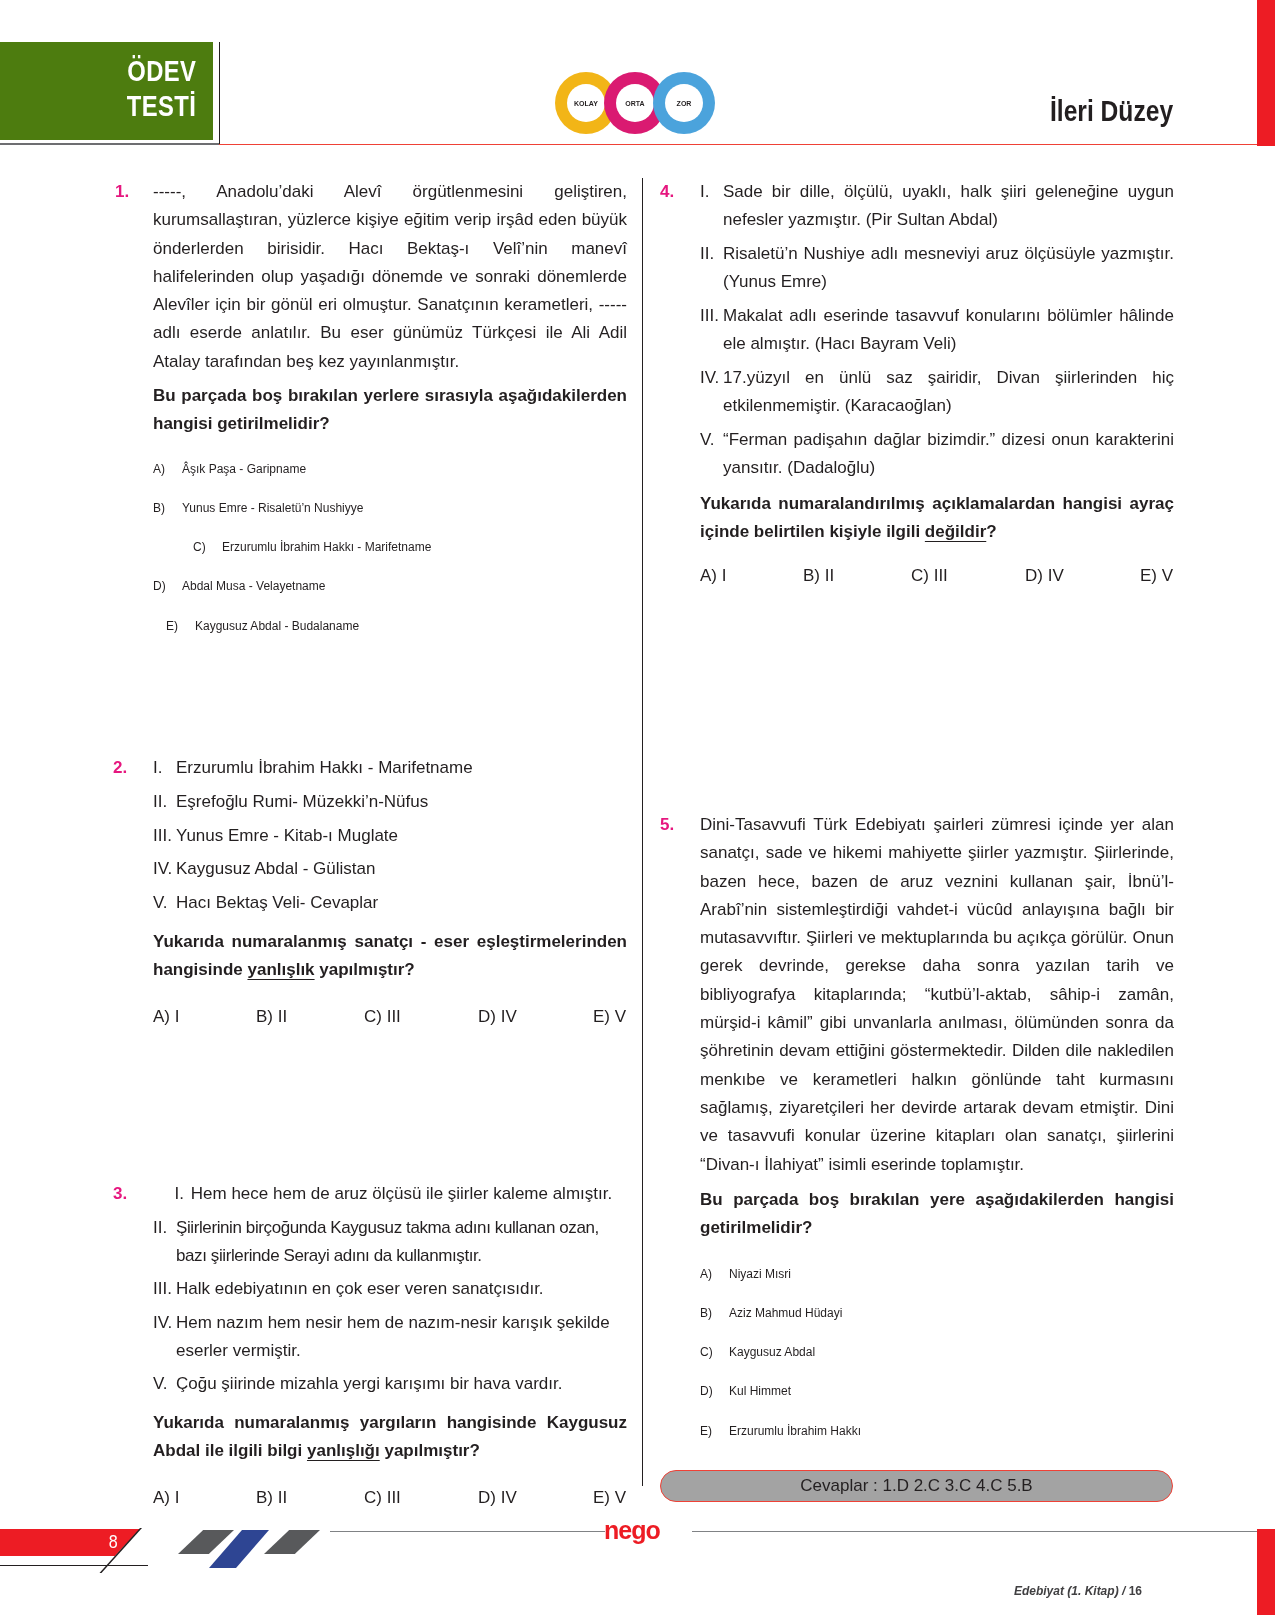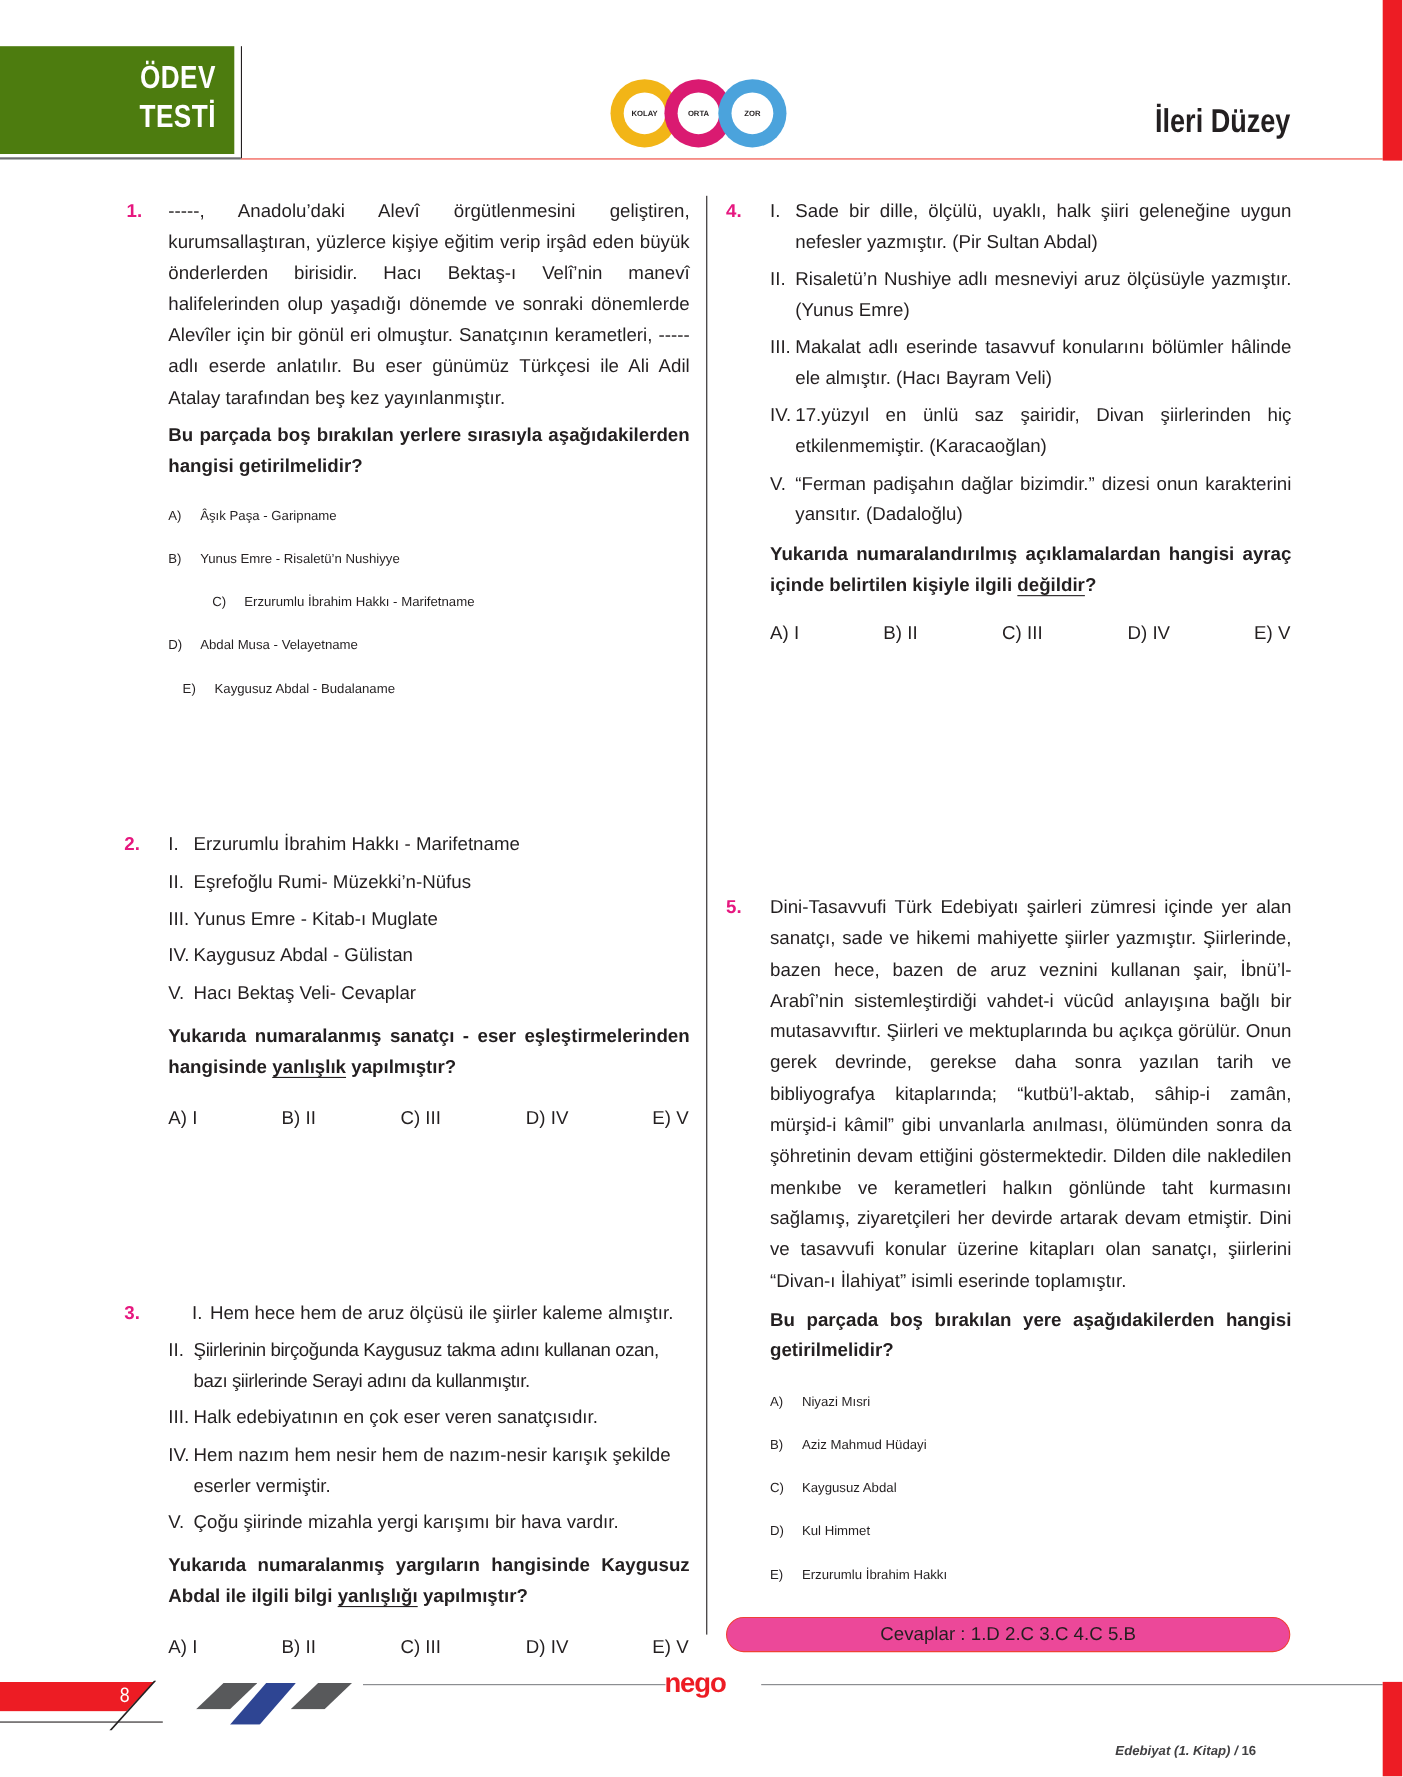--- a/index.html
+++ b/index.html
@@ -32,21 +32,21 @@
 
   .item { position: absolute; font-size: 17px; line-height: 28.3px; }
   .item .rn { display: inline-block; width: 23px; }
   .item .rest { display: block; padding-left: 23px; }
 
   .opt { position: absolute; font-size: 12px; line-height: 22px; }
   .opt .letter { display: inline-block; width: 29px; }
 
   .row-opt { position: absolute; font-size: 17px; line-height: 22px; }
 
-  .answers-box { left: 660px; top: 1470px; width: 513px; height: 32px; background: #ec4899; border: 1.5px solid #ef4136; border-radius: 16px; display: flex; align-items: center; justify-content: center; font-size: 17px; color: #231f20; }
+  .answers-box { left: 660px; top: 1470px; width: 513px; height: 32px; background: #a3a3a3; border: 1.5px solid #ef4136; border-radius: 16px; display: flex; align-items: center; justify-content: center; font-size: 17px; color: #231f20; }
 
   
   .footer-red { left: 0; top: 1529px; width: 140px; height: 27px; background: #ed1c24; clip-path: polygon(0 0, 100% 0, 82% 100%, 0 100%); }
   .page-num { left: 108px; top: 1531px; color: #fff; font-size: 19px; transform: scaleX(0.85); }
   .footer-underline { left: 0; top: 1565px; width: 148px; height: 1px; background: #231f20; }
   .slash-line { left: 140px; top: 1528px; width: 2px; height: 45px; background: #231f20; transform: skewX(-42deg); transform-origin: top left; }
   .stripe { position: absolute; height: 24px; }
   .footer-hline-left { left: 246px; top: 1531px; width: 365px; height: 1px; background: #808285; }
   .footer-hline-right { left: 692px; top: 1531px; width: 565px; height: 1px; background: #808285; }
   .brand { left: 604px; top: 1516px; font-size: 25px; font-weight: bold; color: #ed1c24; letter-spacing: -1px; }

